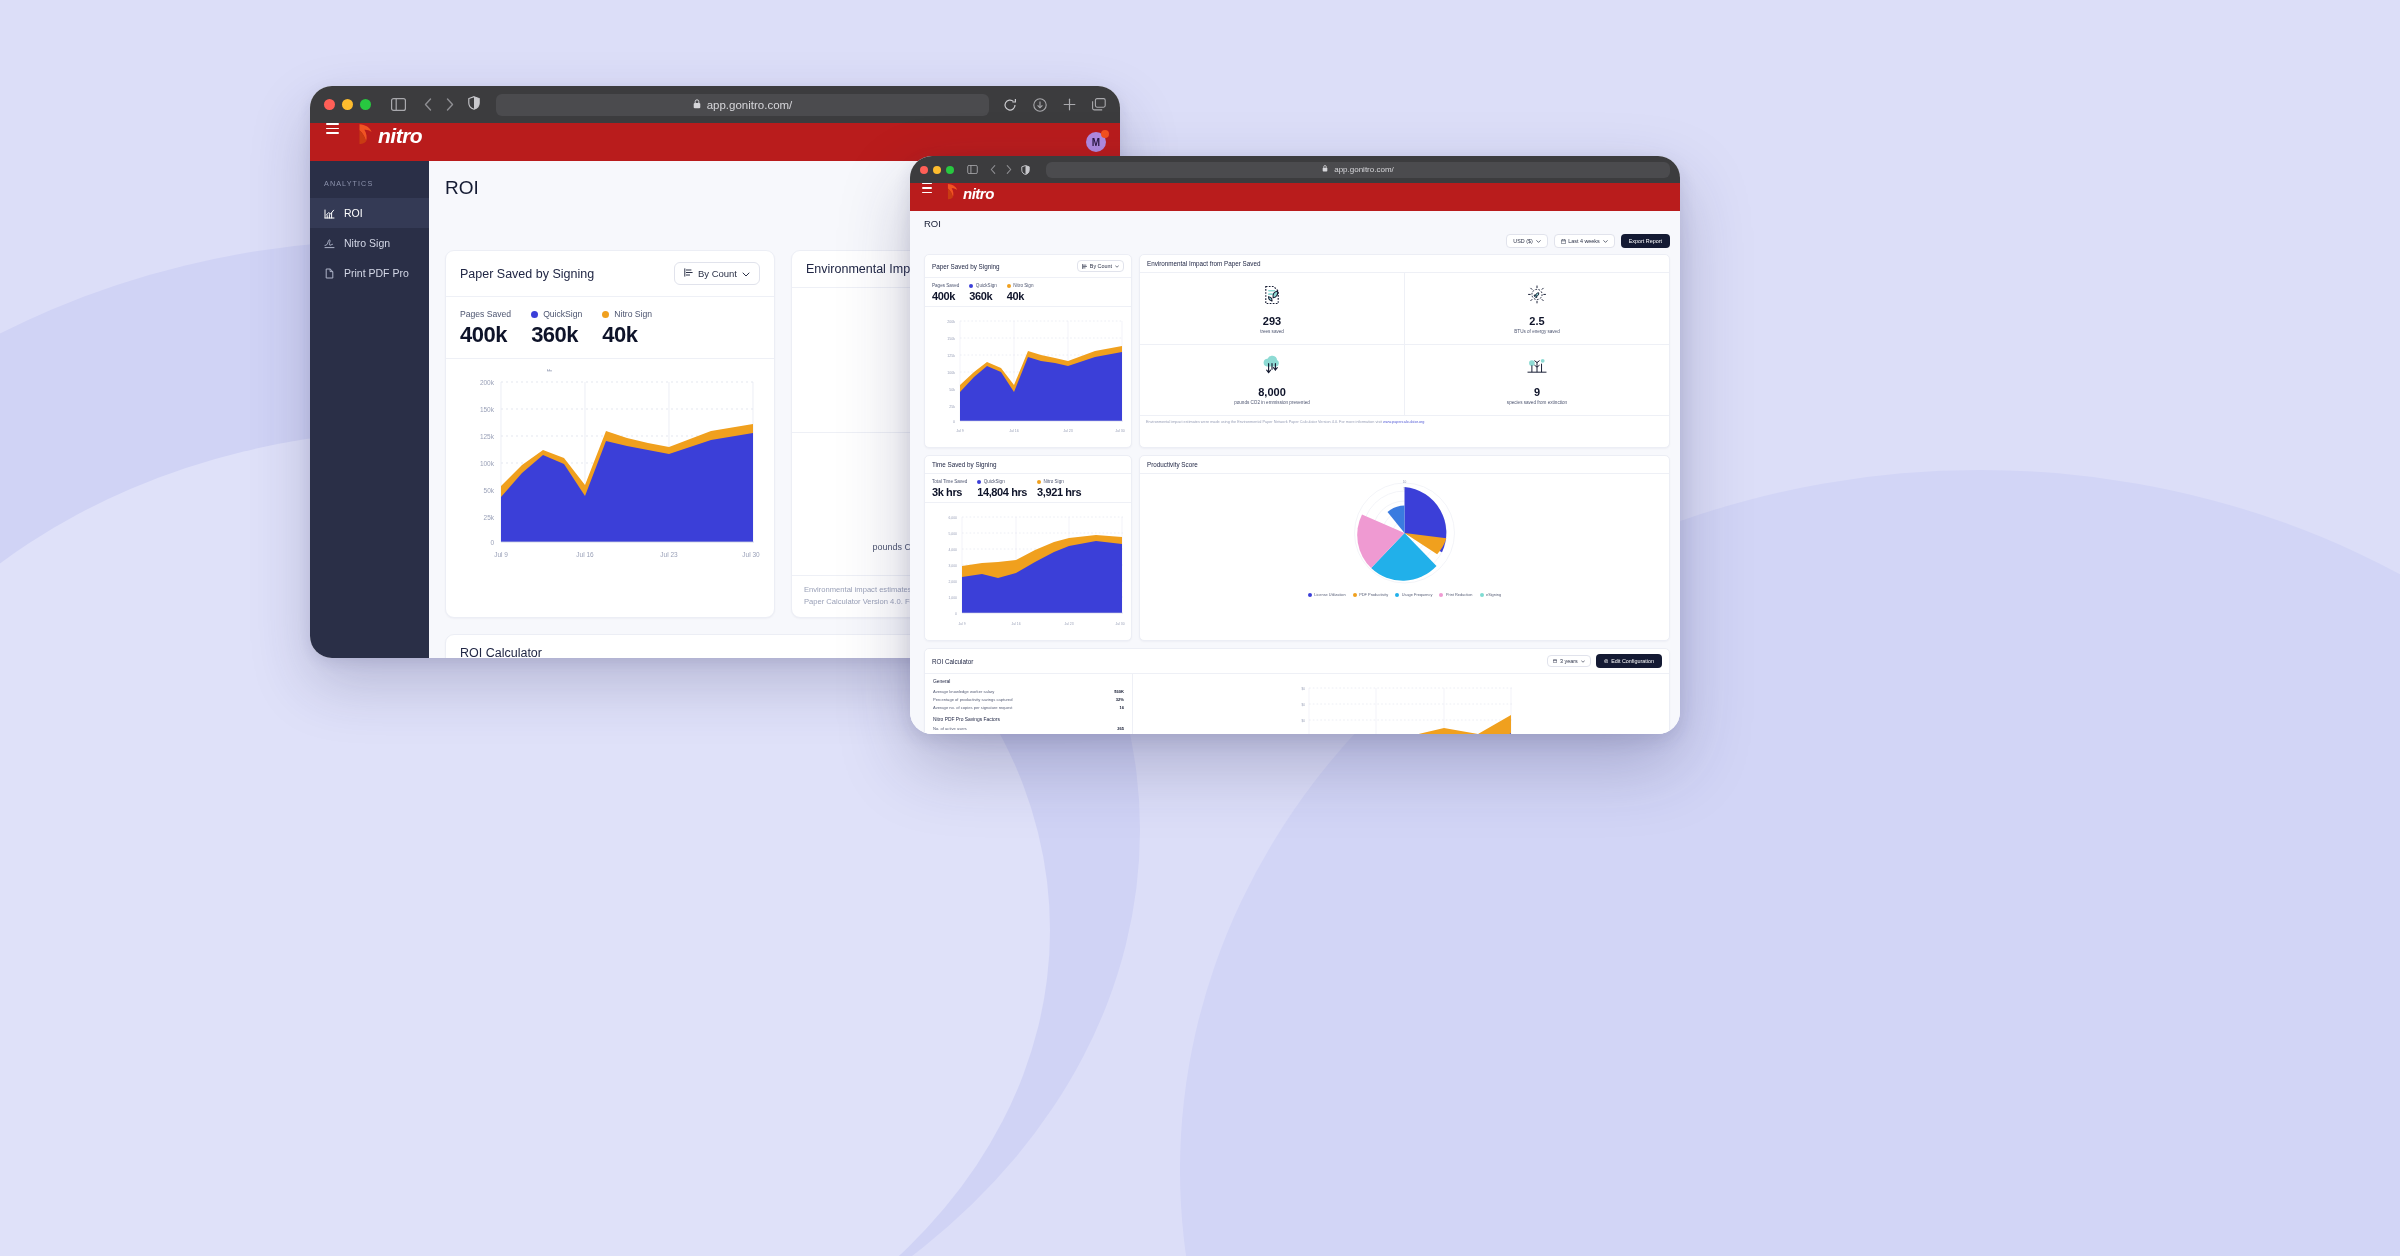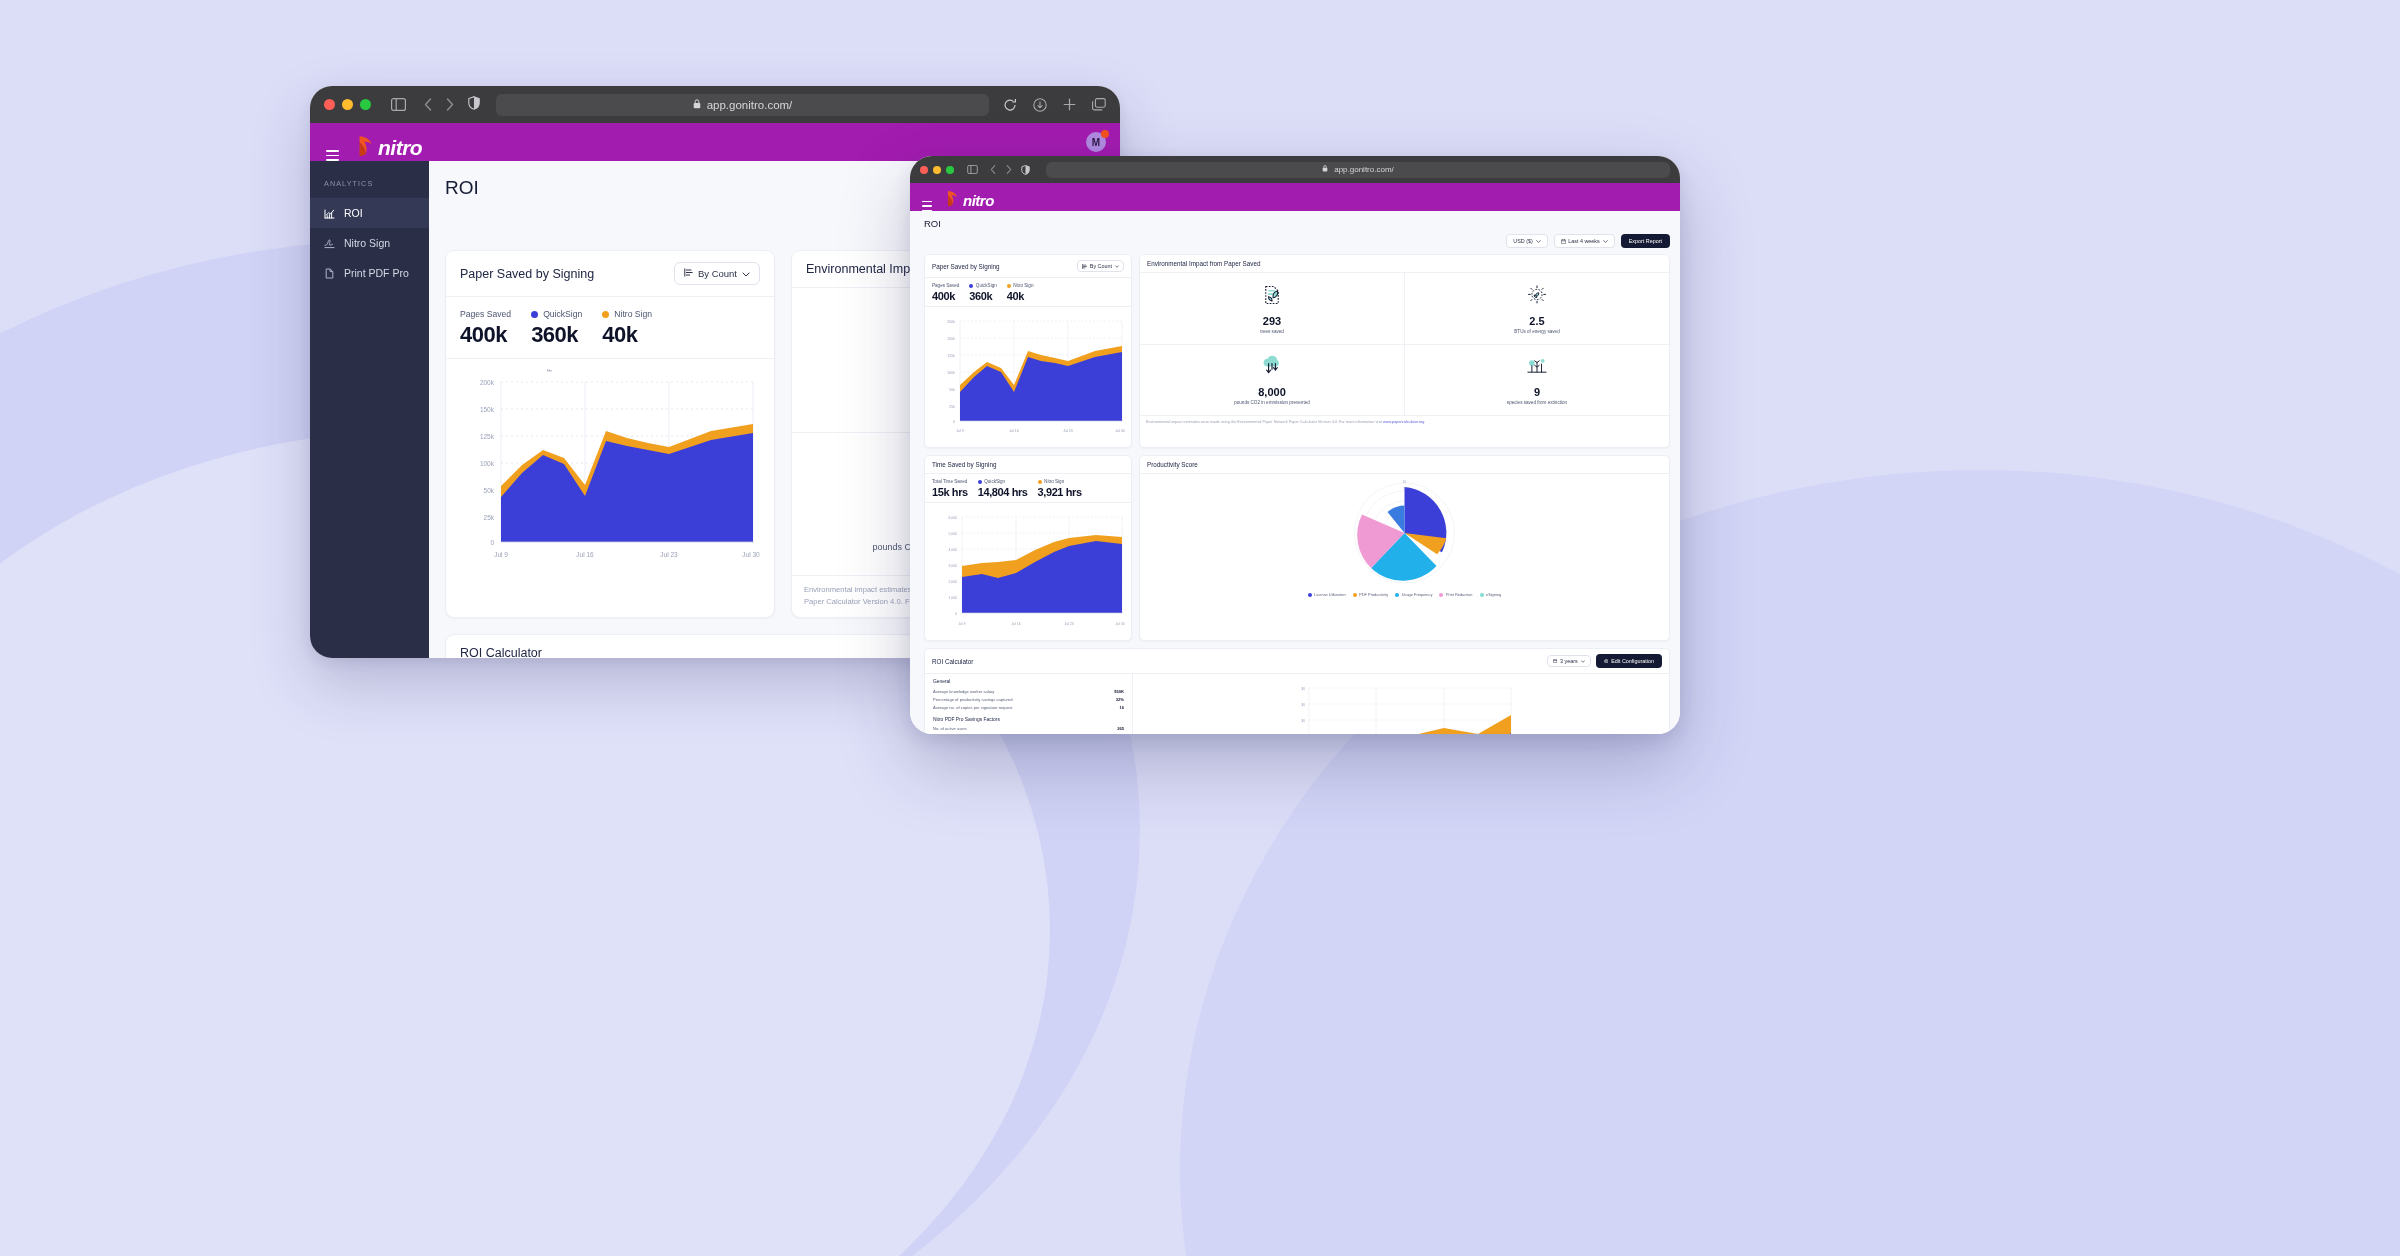--- a/index.html
+++ b/index.html
@@ -61,21 +61,21 @@
     display:flex; align-items:center; justify-content:center; gap:6px;
     color:#d6d6da;
   }
   .win-main .urlbar { height:22px; font-size:11.5px; }
   .win-sec  .urlbar { height:16px; font-size:8px; }
   .shieldicon { color:#c9c9cd; margin-left:14px; }
   .win-sec .shieldicon { margin-left:9px; }
   .chrome-right { display:flex; align-items:center; gap:16px; margin-left:16px; color:#a9a9ad; }
 
   
-  .appnav { background:#a21caf; display:flex; align-items:flex-end; width:100%; position:relative; }
+  .appnav { background:#b91c1c; display:flex; align-items:flex-start; width:100%; position:relative; }
   .win-main .appnav { height:38px; padding:0 16px; }
   .win-sec  .appnav { height:28px; padding:0 12px; }
   .hamburger { display:flex; flex-direction:column; justify-content:center; gap:3px; }
   .hamburger span { display:block; background:#fff; height:1.6px; width:13px; border-radius:2px; }
   .win-sec .hamburger span { height:1.3px; width:10px; gap:2px; }
   .brand { display:flex; align-items:center; gap:4px; }
   .win-main .brand { margin-left:18px; }
   .win-sec  .brand { margin-left:14px; }
   .brandmark { position:relative; }
   .brandtext { color:#fff; font-weight:bold; font-style:italic; letter-spacing:-0.5px; }
@@ -700,21 +700,21 @@
     </div>
 
     <div class="sgrid" style="margin-top:7px">
       <div class="scard" style="width:208px;flex:0 0 208px">
         <div class="scard-head">
           <span class="scard-title">Time Saved by Signing</span>
         </div>
         <div class="skpi-strip">
           <div>
             <div class="skpi-lbl">Total Time Saved</div>
-            <div class="skpi-val">15k hrs</div>
+            <div class="skpi-val">3k hrs</div>
           </div>
           <div>
             <div class="skpi-lbl">
                 <i class="slegdot" style="background:#3b3fd8"></i>
                 <span>QuickSign</span>
               </div>
             <div class="skpi-val">14,804 hrs</div>
           </div>
           <div>
             <div class="skpi-lbl">

